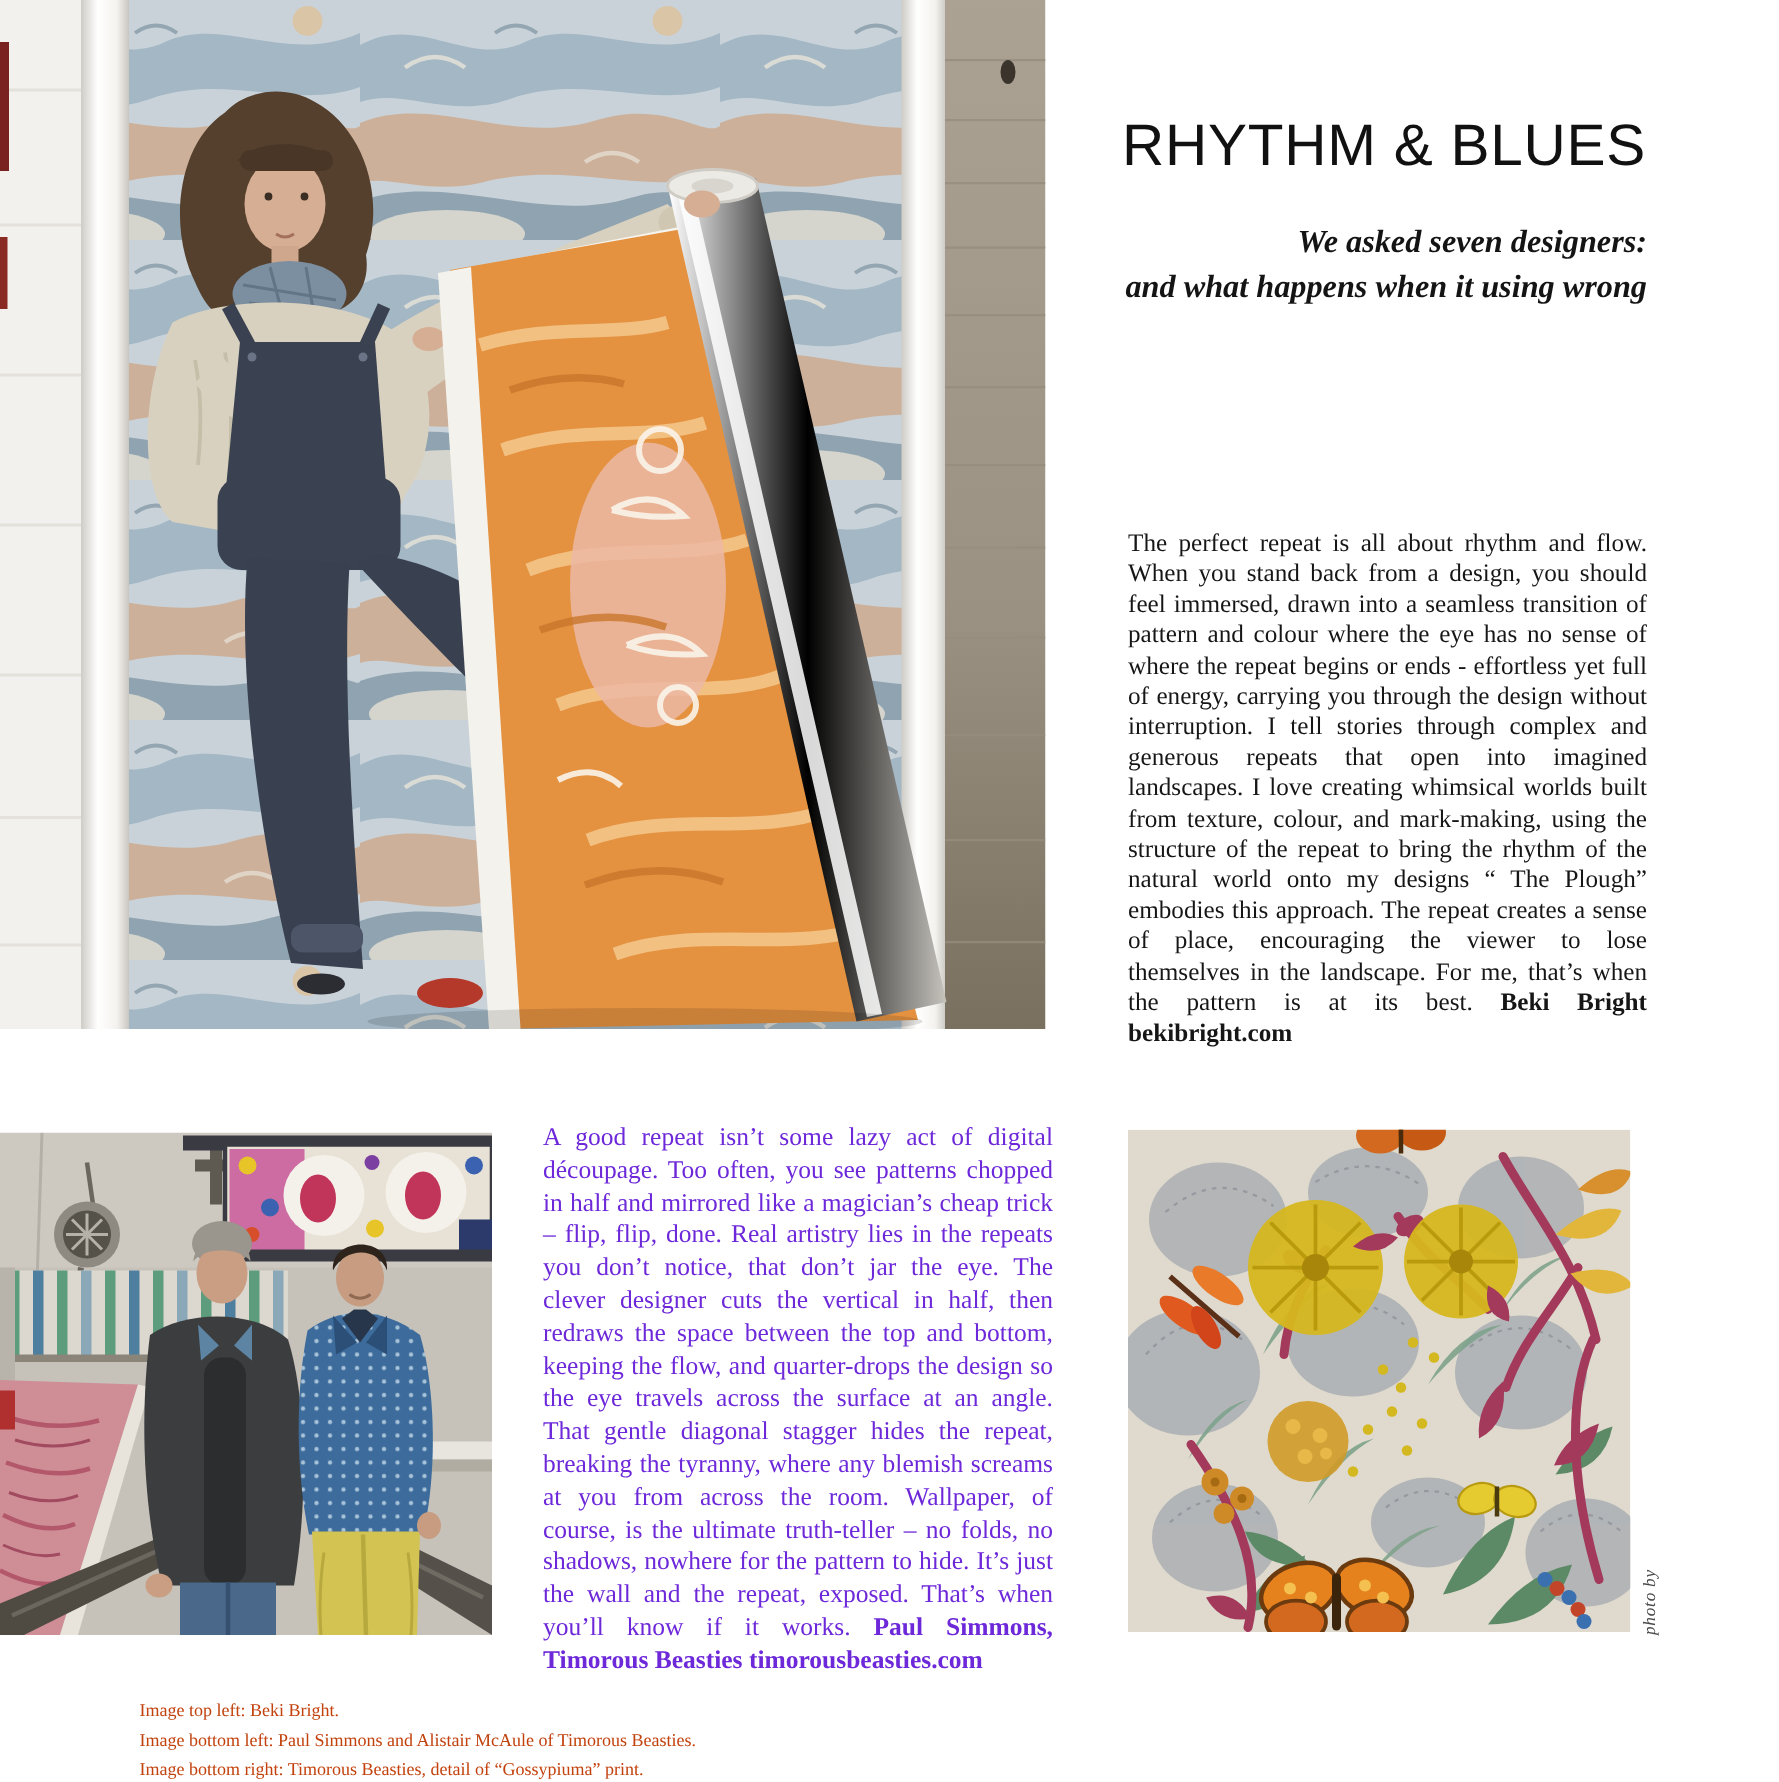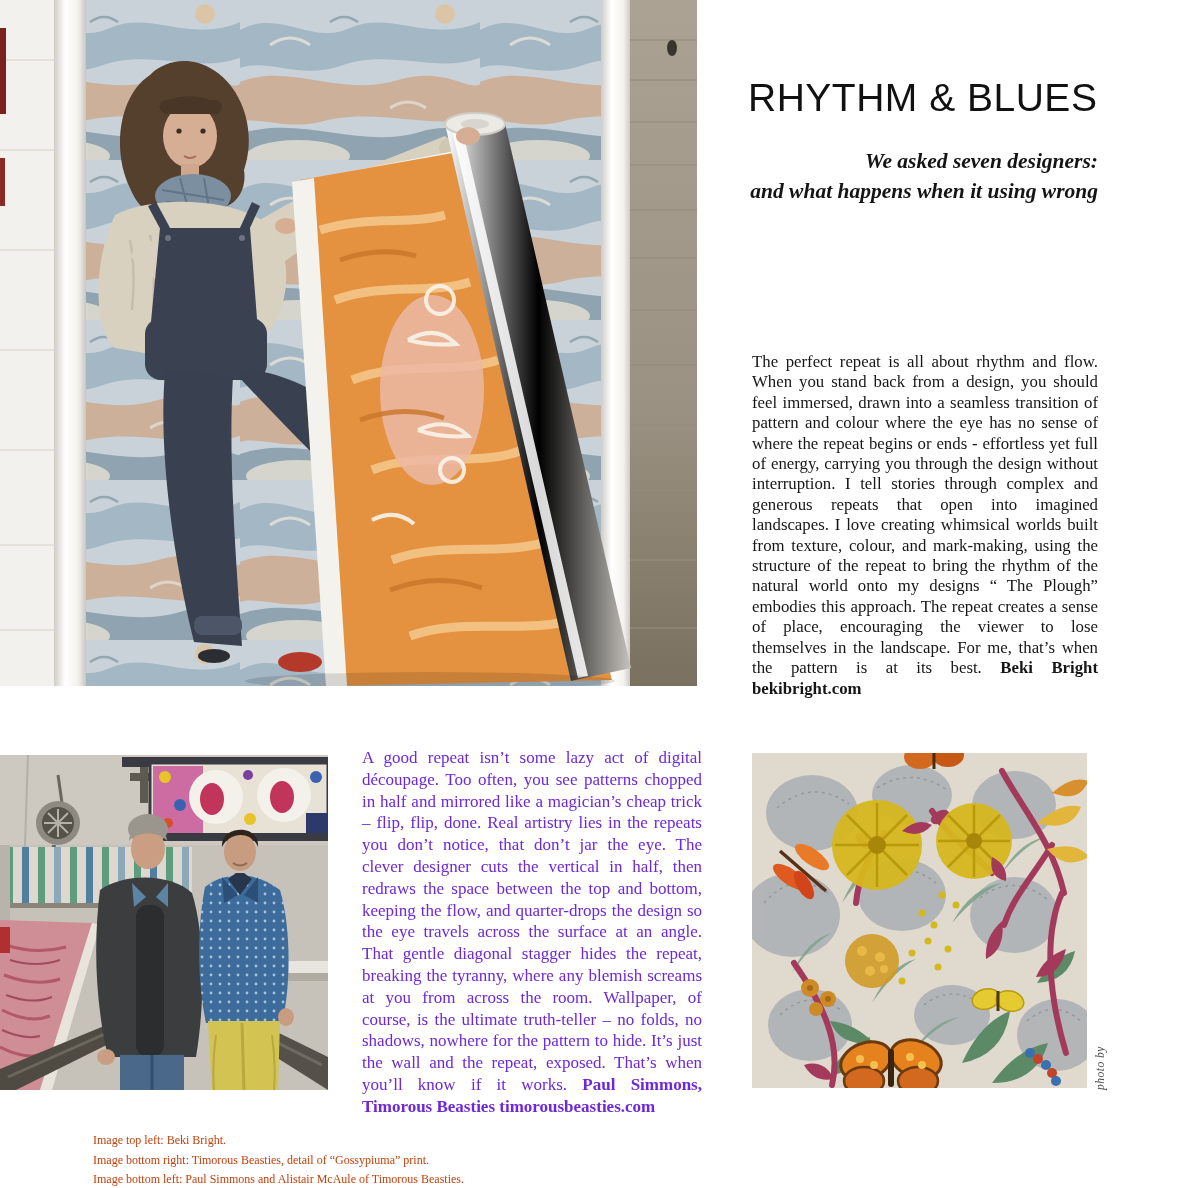--- a/index.html
+++ b/index.html
@@ -483,17 +483,17 @@
           <circle cx="304" cy="328" r="5" fill="#3a6fb0"></circle>
         </g>
       </g>
     </svg>
   </div>
 
   <div class="photo-credit">photo by</div>
 
   <div class="captions">
     <div>Image top left: Beki Bright.</div>
+    <div>Image bottom left: Paul Simmons and Alistair McAule of Timorous Beasties.</div>
     <div>Image bottom right: Timorous Beasties,  detail of “Gossypiuma” print.</div>
-    <div>Image bottom left: Paul Simmons and Alistair McAule of Timorous Beasties.</div>
   </div>
 
 </div>
 
 </body></html>

